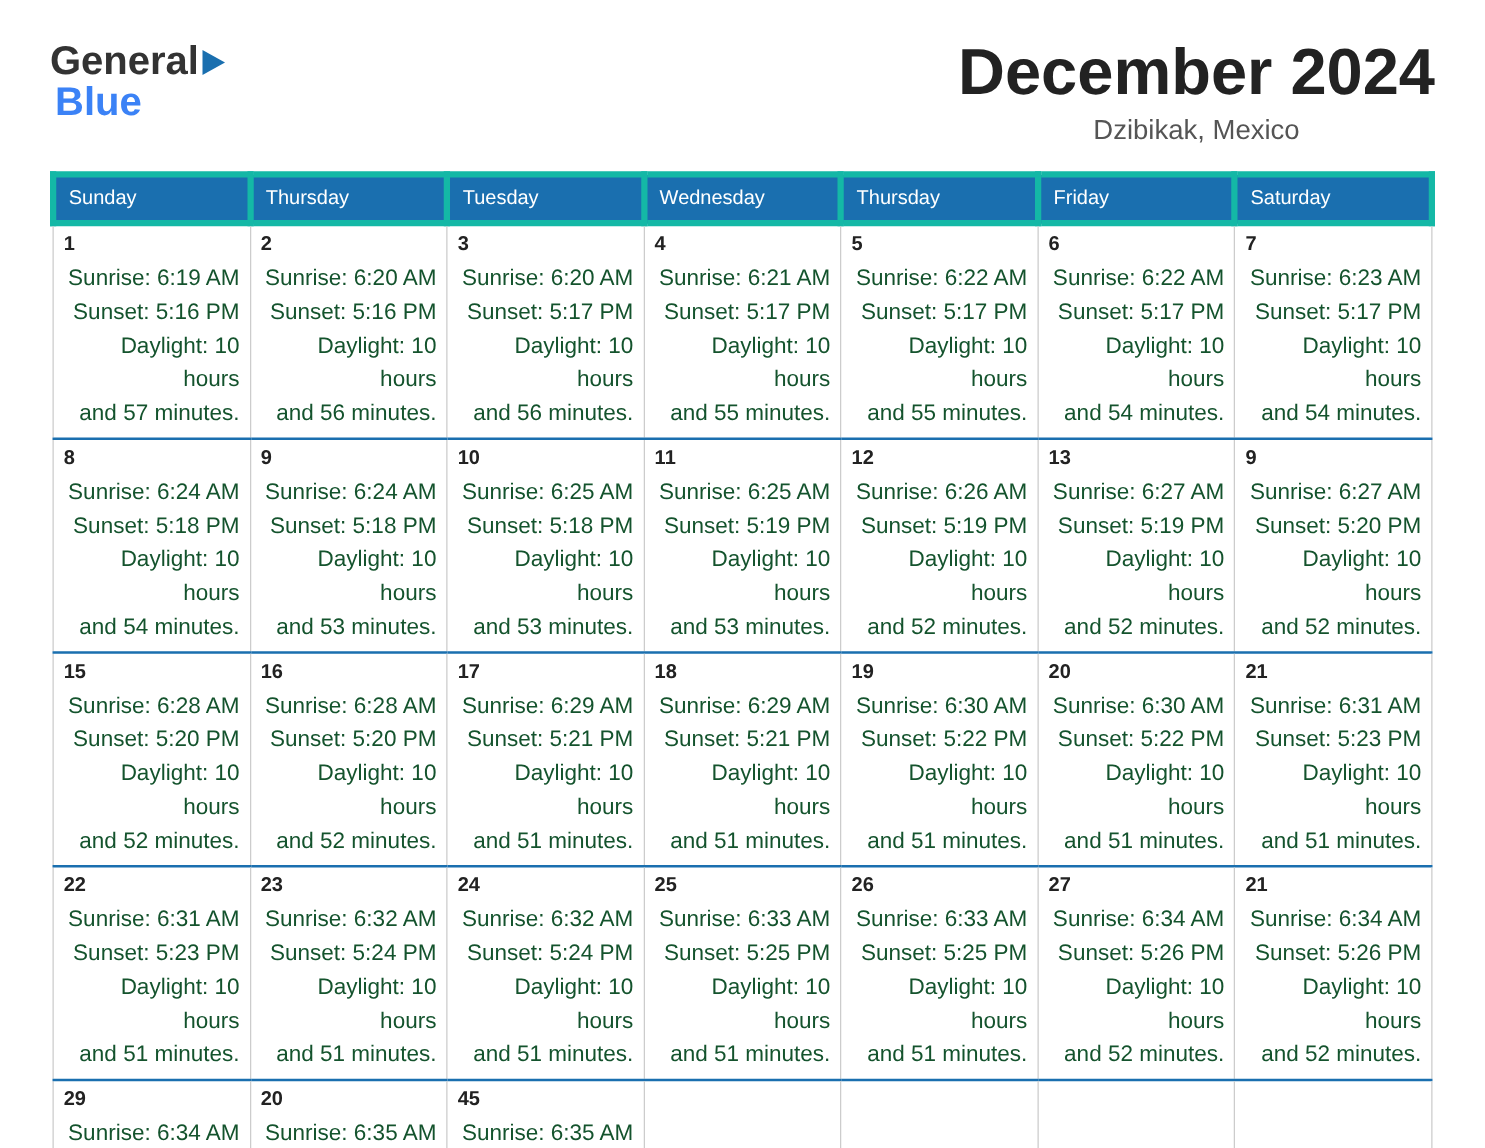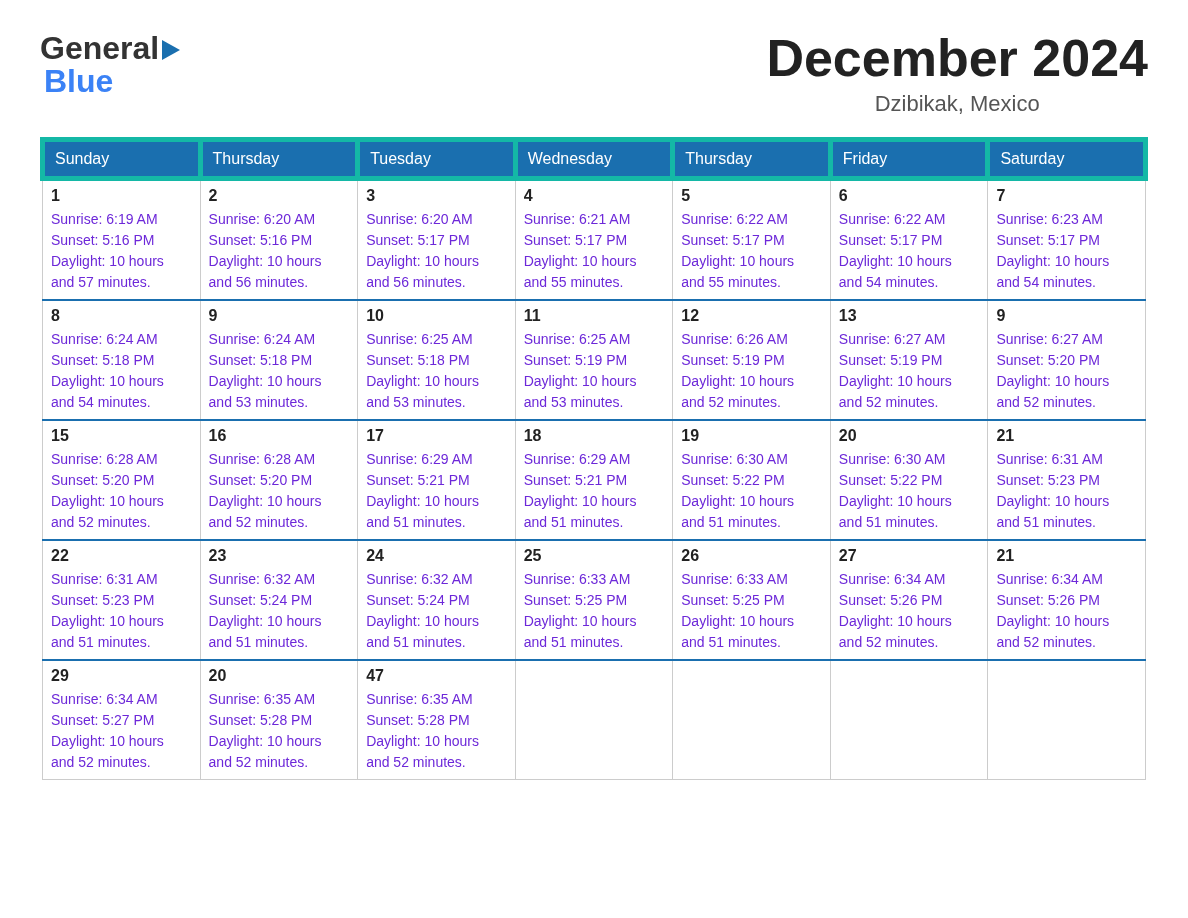--- a/index.html
+++ b/index.html
@@ -76,23 +76,24 @@
     .calendar-table td:first-child {
       border-left: 1px solid #ccc;
     }
     .day-number {
       font-size: 16px;
       font-weight: bold;
       color: #222;
       margin-bottom: 4px;
     }
     .day-info {
-      font-size: 14px;
-      color: #6d28d9;
+      font-size: 18px;
+      color: #14532d;
       line-height: 1.5;
+      text-align: right;
     }
     .empty-cell {
       background: #fff;
     }
   </style>
 </head>
 <body>
 
 <div class="header">
   <div class="logo">
@@ -244,21 +245,21 @@
       <tr>
         <td>
           <div class="day-number">29</div>
           <div class="day-info">Sunrise: 6:34 AM<br>Sunset: 5:27 PM<br>Daylight: 10 hours<br>and 52 minutes.</div>
         </td>
         <td>
           <div class="day-number">20</div>
           <div class="day-info">Sunrise: 6:35 AM<br>Sunset: 5:28 PM<br>Daylight: 10 hours<br>and 52 minutes.</div>
         </td>
         <td>
-          <div class="day-number">47</div>
+          <div class="day-number">45</div>
           <div class="day-info">Sunrise: 6:35 AM<br>Sunset: 5:28 PM<br>Daylight: 10 hours<br>and 52 minutes.</div>
         </td>
         <td class="empty-cell"></td>
         <td class="empty-cell"></td>
         <td class="empty-cell"></td>
         <td class="empty-cell"></td>
       </tr>
     </tbody>
 </table>
 

